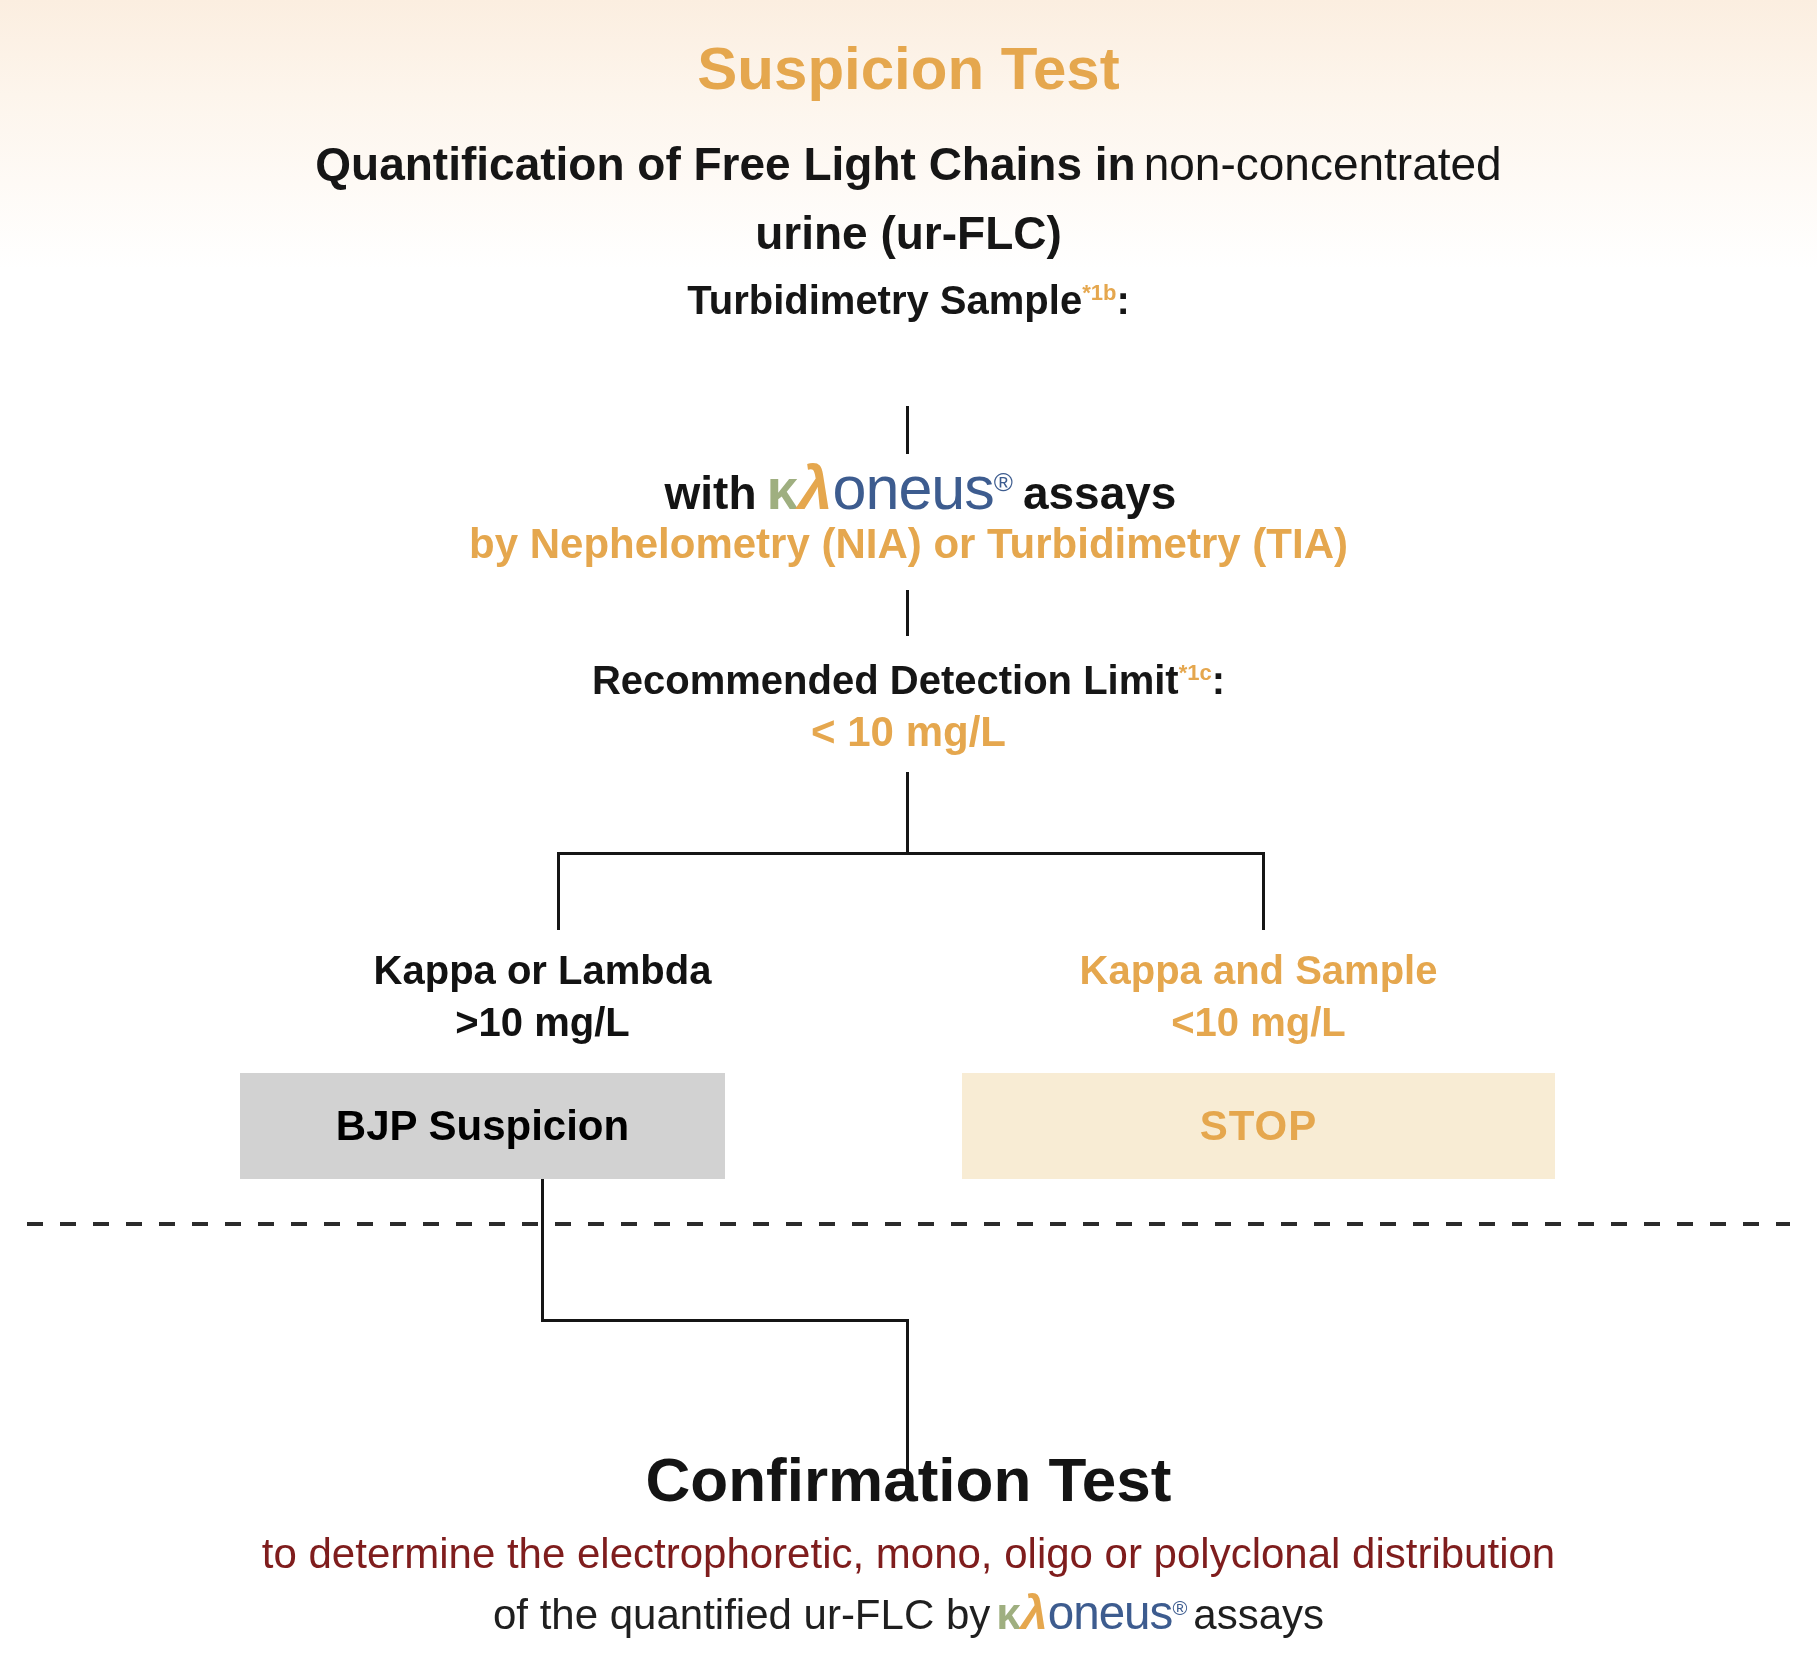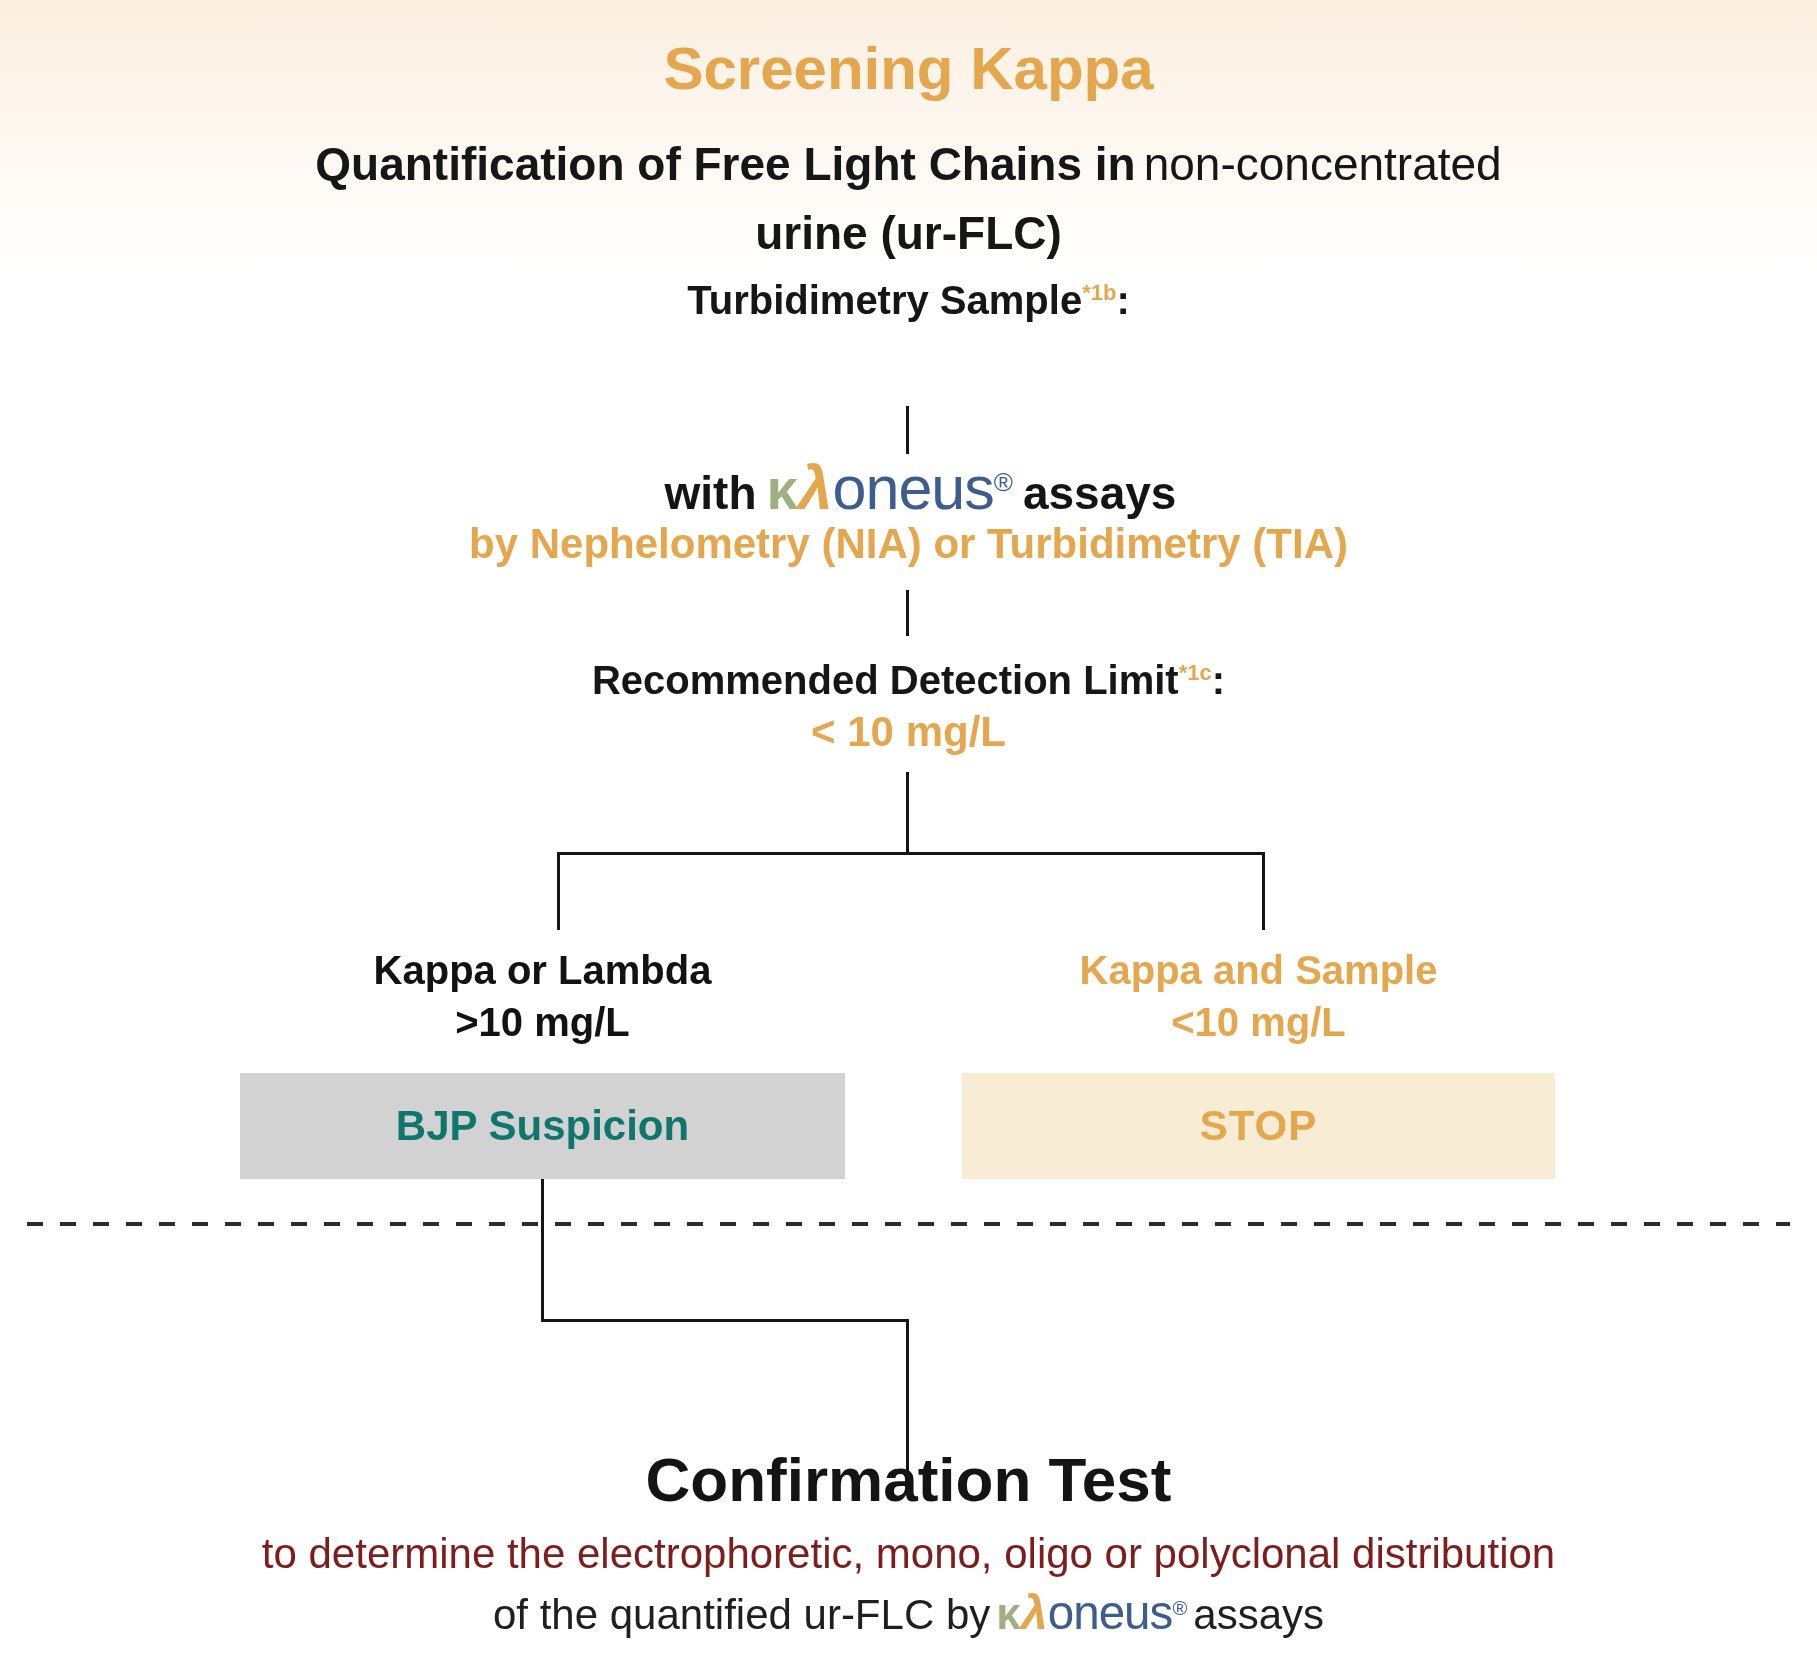--- a/index.html
+++ b/index.html
@@ -45,41 +45,41 @@
 
   .detect-label{top:658px;font-size:40px;font-weight:bold;color:#161616;}
   .detect-value{top:708px;font-size:42px;font-weight:bold;color:var(--accent);}
 
   .branch-label{position:absolute;top:944px;font-size:40px;font-weight:bold;line-height:52px;text-align:center;}
   .branch-label.left{left:240px;width:605px;color:#121212;}
   .branch-label.right{left:962px;width:593px;color:var(--accent);}
 
   .node-box{position:absolute;top:1073px;height:106px;display:flex;align-items:center;justify-content:center;
     font-size:42px;font-weight:bold;}
-  .node-box.gray{left:240px;width:605px;background:var(--grayBox);color:#0f766e;}
+  .node-box.gray{left:240px;width:485px;background:var(--grayBox);color:#000000;}
   .node-box.cream{left:962px;width:593px;background:var(--creamBox);color:var(--accent);letter-spacing:1px;}
 
   .dashed{
     position:absolute;top:1222px;left:27px;width:1763px;height:4px;
     background:repeating-linear-gradient(90deg,#2b2b2b 0 16px,rgba(0,0,0,0) 16px 33px);
   }
 
   .conf-title{top:1444px;font-size:62px;font-weight:bold;color:#141414;}
   .conf-line1{top:1530px;font-size:42px;color:#7f1d1d;}
   .conf-line2{top:1584px;font-size:42px;color:#1f1f1f;}
   .logo-small{font-size:39px;margin:8px 6px;}
 </style>
 </head>
 <body style="--accent: #E5A74E; --green: #9FAF80; --navy: #3D5C8F; --grayBox: #D2D2D2; --creamBox: #F8ECD4;">
 
 <div class="page">
 
   <div class="top-gradient"></div>
 
-  <div class="row title">Screening Kappa</div>
+  <div class="row title">Suspicion Test</div>
 
   <div class="row heading">
     <div>
       <span class="b gap-r">Quantification of Free Light Chains in</span><span class="r">non-concentrated</span>
     </div>
     <div class="b">urine (ur-FLC)</div>
   </div>
 
   <div class="row sample-label">
     <span>Turbidimetry Sample</span><span class="sup">*1b</span><span>:</span>

